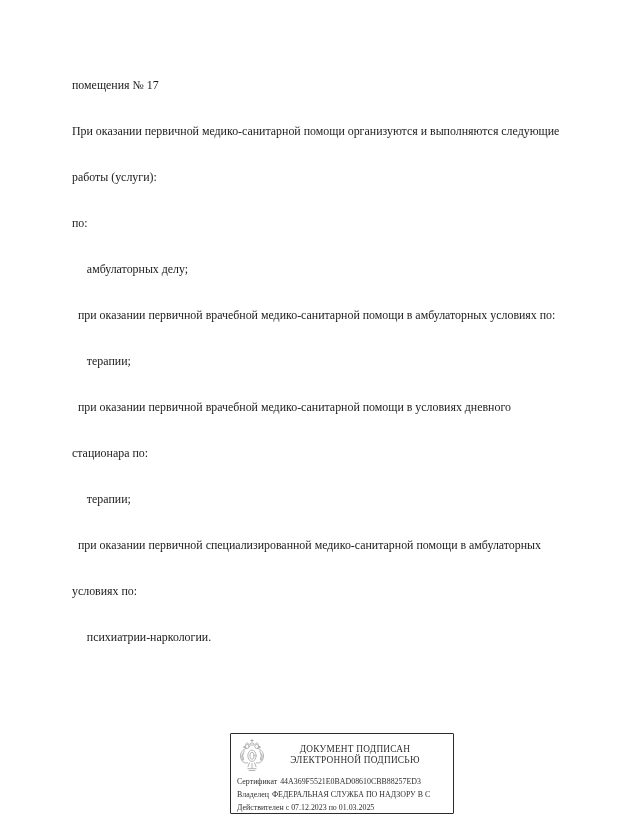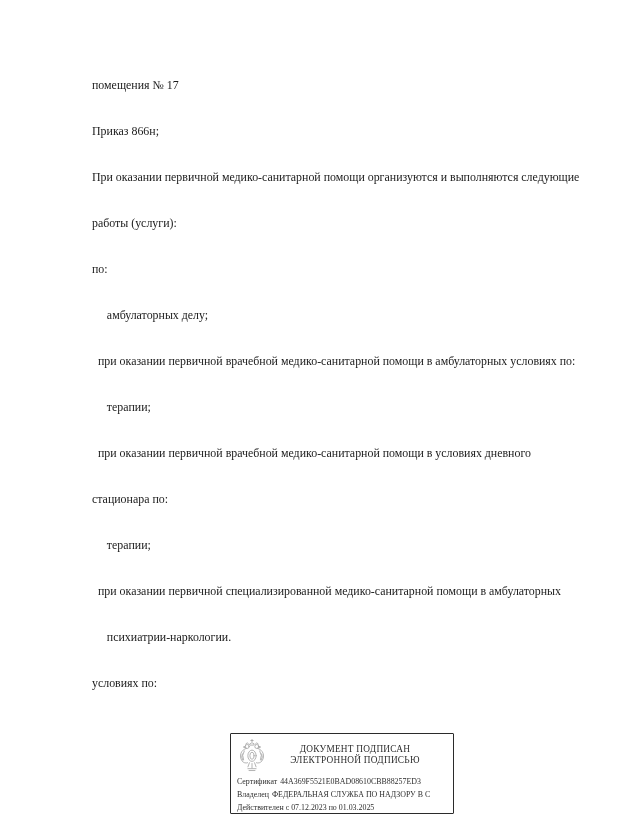--- a/index.html
+++ b/index.html
@@ -12,21 +12,21 @@
   }
   .doc-text {
     position: absolute;
     left: 72px; top: 47px;
     width: 520px;
     font-size: 11.9px;
     line-height: 15.35px;
     color: #1b1b1b;
     white-space: pre;
   }
-  .doc-line { min-height: 15.35px; margin-left: 20px; }
+  .doc-line { min-height: 15.35px; }
 
   .stamp {
     position: absolute;
     left: 230px; top: 733px;
     width: 224px; height: 81px;
     box-sizing: border-box;
     border: 1.7px solid #2b2b2b;
     border-radius: 1px;
     padding: 4px 6px 3px 6px;
     background: #ffffff;
@@ -54,33 +54,32 @@
     color: #2e2e2e;
   }
   .stamp-details .lbl { margin-right: 3px; }
   .stamp-details b { font-weight: normal; }
 </style>
 </head>
 <body>
 
 <div class="doc-text">
   <div class="doc-line">помещения № 17</div>
-  <div class="doc-line">Приказ 866н;</div>
   <div class="doc-line">При оказании первичной медико-санитарной помощи организуются и выполняются следующие</div>
   <div class="doc-line">работы (услуги):</div>
   <div class="doc-line">по:</div>
   <div class="doc-line">     амбулаторных делу;</div>
   <div class="doc-line">  при оказании первичной врачебной медико-санитарной помощи в амбулаторных условиях по:</div>
   <div class="doc-line">     терапии;</div>
   <div class="doc-line">  при оказании первичной врачебной медико-санитарной помощи в условиях дневного</div>
   <div class="doc-line">стационара по:</div>
   <div class="doc-line">     терапии;</div>
   <div class="doc-line">  при оказании первичной специализированной медико-санитарной помощи в амбулаторных</div>
+  <div class="doc-line">условиях по:</div>
   <div class="doc-line">     психиатрии-наркологии.</div>
-  <div class="doc-line">условиях по:</div>
   <div class="doc-line"></div>
   
   
   
   
   
   
   
 </div>
 

